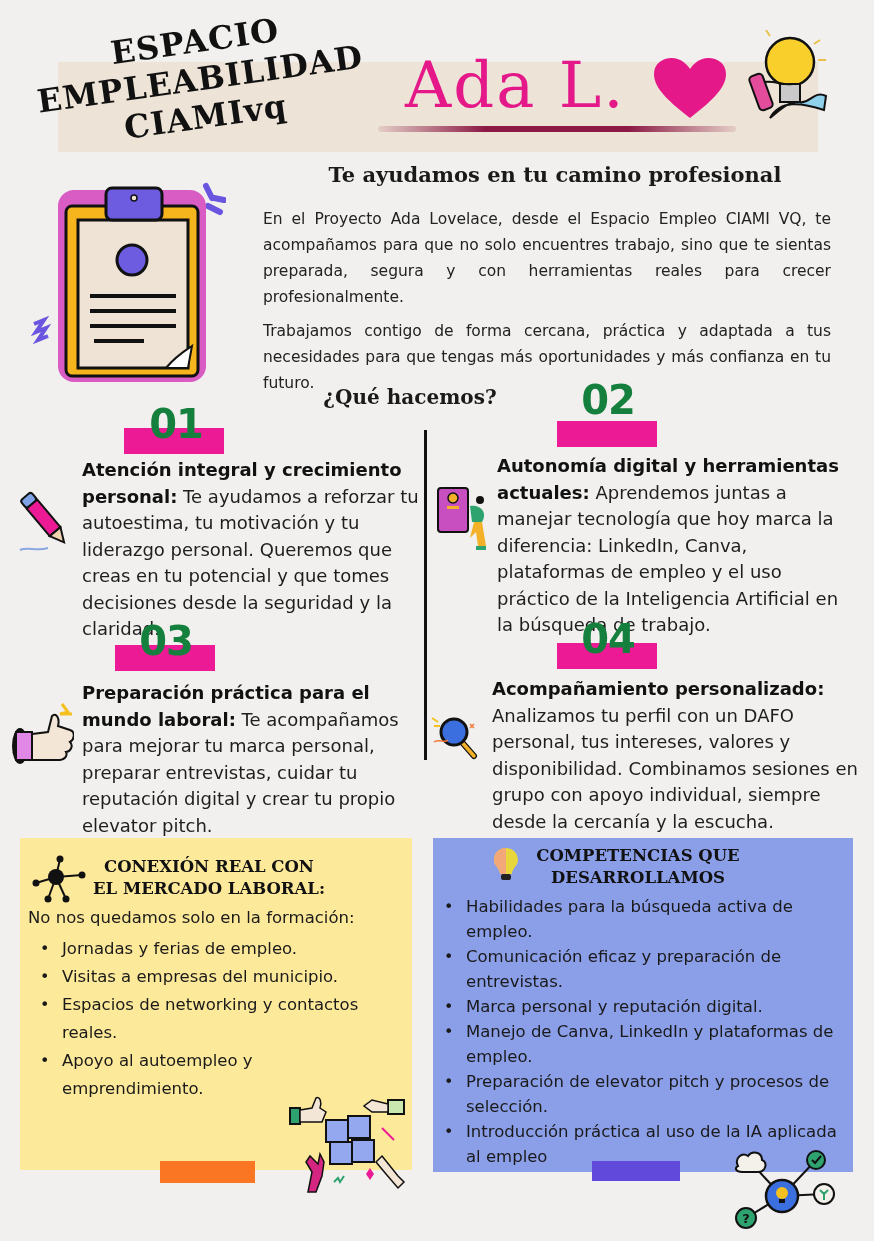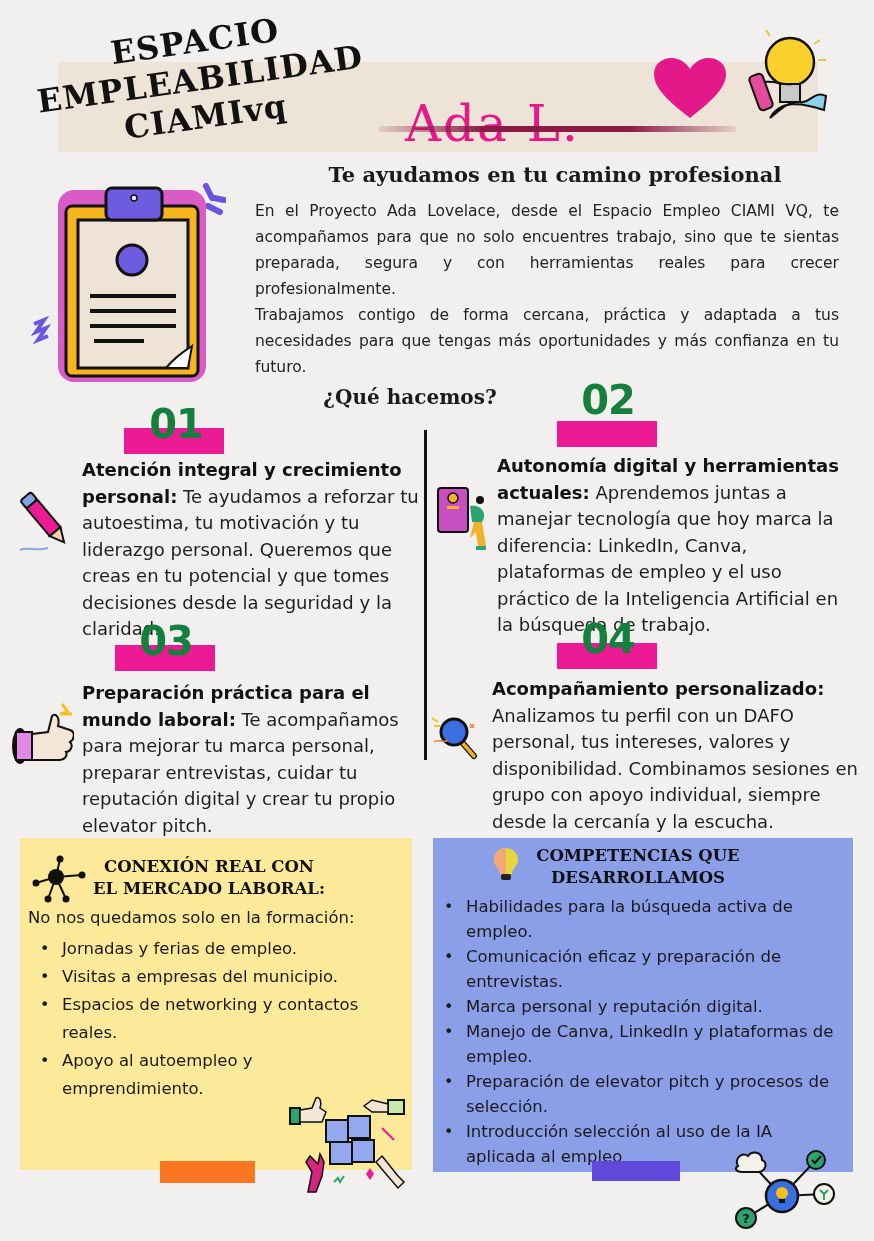--- a/index.html
+++ b/index.html
@@ -12,30 +12,30 @@
   }
   .abs { position: absolute; }
 
   
   .banner-bg { left: 58px; top: 62px; width: 760px; height: 90px; background: #ede3d6; }
   .title-block { left: 22px; top: 22px; width: 360px; height: 140px; transform: rotate(-8deg); transform-origin: center; text-align: center; }
   .title-line { display: block; font-family: "DejaVu Serif", serif; font-weight: 900; color: #111; line-height: 38px; letter-spacing: 1px; }
   .t1 { font-size: 32px; }
   .t2 { font-size: 32px; }
   .t3 { font-size: 32px; }
-  .ada-logo { left: 405px; top: 40px; height: 90px; font-family: "DejaVu Serif", serif; font-size: 50px; color: #e5188a; line-height: 90px; letter-spacing: 2px; margin-top: 39px; }
+  .ada-logo { left: 405px; top: 40px; height: 90px; font-family: "DejaVu Serif", serif; font-size: 64px; color: #e5188a; line-height: 90px; letter-spacing: 2px; }
   .ada-underline { left: 378px; top: 126px; width: 358px; height: 6px; border-radius: 3px; background: linear-gradient(90deg, rgba(150,30,70,0.1), #8c1a45 30%, #8c1a45 70%, rgba(150,30,70,0.1)); }
   .heart { left: 654px; top: 58px; width: 72px; height: 62px; }
   .bulb { left: 740px; top: 30px; width: 88px; height: 98px; }
 
   
   .clipboard { left: 26px; top: 178px; width: 200px; height: 205px; }
   .intro-heading { left: 255px; top: 162px; width: 600px; text-align: center; font-family: "DejaVu Serif", serif; font-weight: 900; font-size: 21px; }
   .intro-text { left: 255px; top: 198px; width: 584px; font-size: 15.5px; line-height: 26px; text-align: justify; color: #222; }
-  .intro-text p { margin: 0; }
+  .intro-text p { margin: 8px; }
 
   .section-heading { left: 300px; top: 385px; width: 220px; text-align: center; font-family: "DejaVu Serif", serif; font-weight: 900; font-size: 20px; }
   .divider { left: 424px; top: 430px; width: 3px; height: 330px; background: #111; }
 
   .num-bar { width: 100px; height: 26px; background: #ec1a95; }
   .num { font-family: "DejaVu Sans", sans-serif; font-weight: 900; font-size: 40px; color: #15803d; width: 100px; text-align: center; line-height: 40px; letter-spacing: -1px; }
 
   .item { font-size: 18px; line-height: 26.5px; color: #1e1e1e; }
   .item b { font-weight: 700; color: #111; }
 
@@ -208,21 +208,21 @@
 <div class="abs box-title" style="left:522px; top:845px; width:232px;">
   <div>COMPETENCIAS QUE</div>
   <div>DESARROLLAMOS</div>
 </div>
 <ul class="abs box-list" style="left:434px; top:894px; width:410px;">
   <li>Habilidades para la búsqueda activa de empleo.</li>
   <li>Comunicación eficaz y preparación de entrevistas.</li>
   <li>Marca personal y reputación digital.</li>
   <li>Manejo de Canva, LinkedIn y plataformas de empleo.</li>
   <li>Preparación de elevator pitch y procesos de selección.</li>
-  <li>Introducción selección al uso de la IA aplicada al empleo</li>
+  <li>Introducción práctica al uso de la IA aplicada al empleo</li>
 </ul>
 <div class="abs tape-purple"></div>
 <svg class="abs" style="left:732px; top:1150px; width:110px; height:84px;" viewBox="0 0 110 84">
   <line x1="50" y1="46" x2="20" y2="14" stroke="#111" stroke-width="2"></line>
   <line x1="50" y1="46" x2="84" y2="10" stroke="#111" stroke-width="2"></line>
   <line x1="50" y1="46" x2="92" y2="44" stroke="#111" stroke-width="2"></line>
   <line x1="50" y1="46" x2="14" y2="68" stroke="#111" stroke-width="2"></line>
   <path d="M6 16 C2 8 10 2 16 6 C20 0 30 2 30 10 C36 12 34 22 26 22 L10 22 C4 22 2 18 6 16 Z" fill="#f4f0ea" stroke="#111" stroke-width="2"></path>
   <circle cx="84" cy="10" r="9" fill="#2fa36f" stroke="#111" stroke-width="2"></circle>
   <path d="M80 10 L83 13 L89 6" stroke="#111" stroke-width="2" fill="none"></path>

